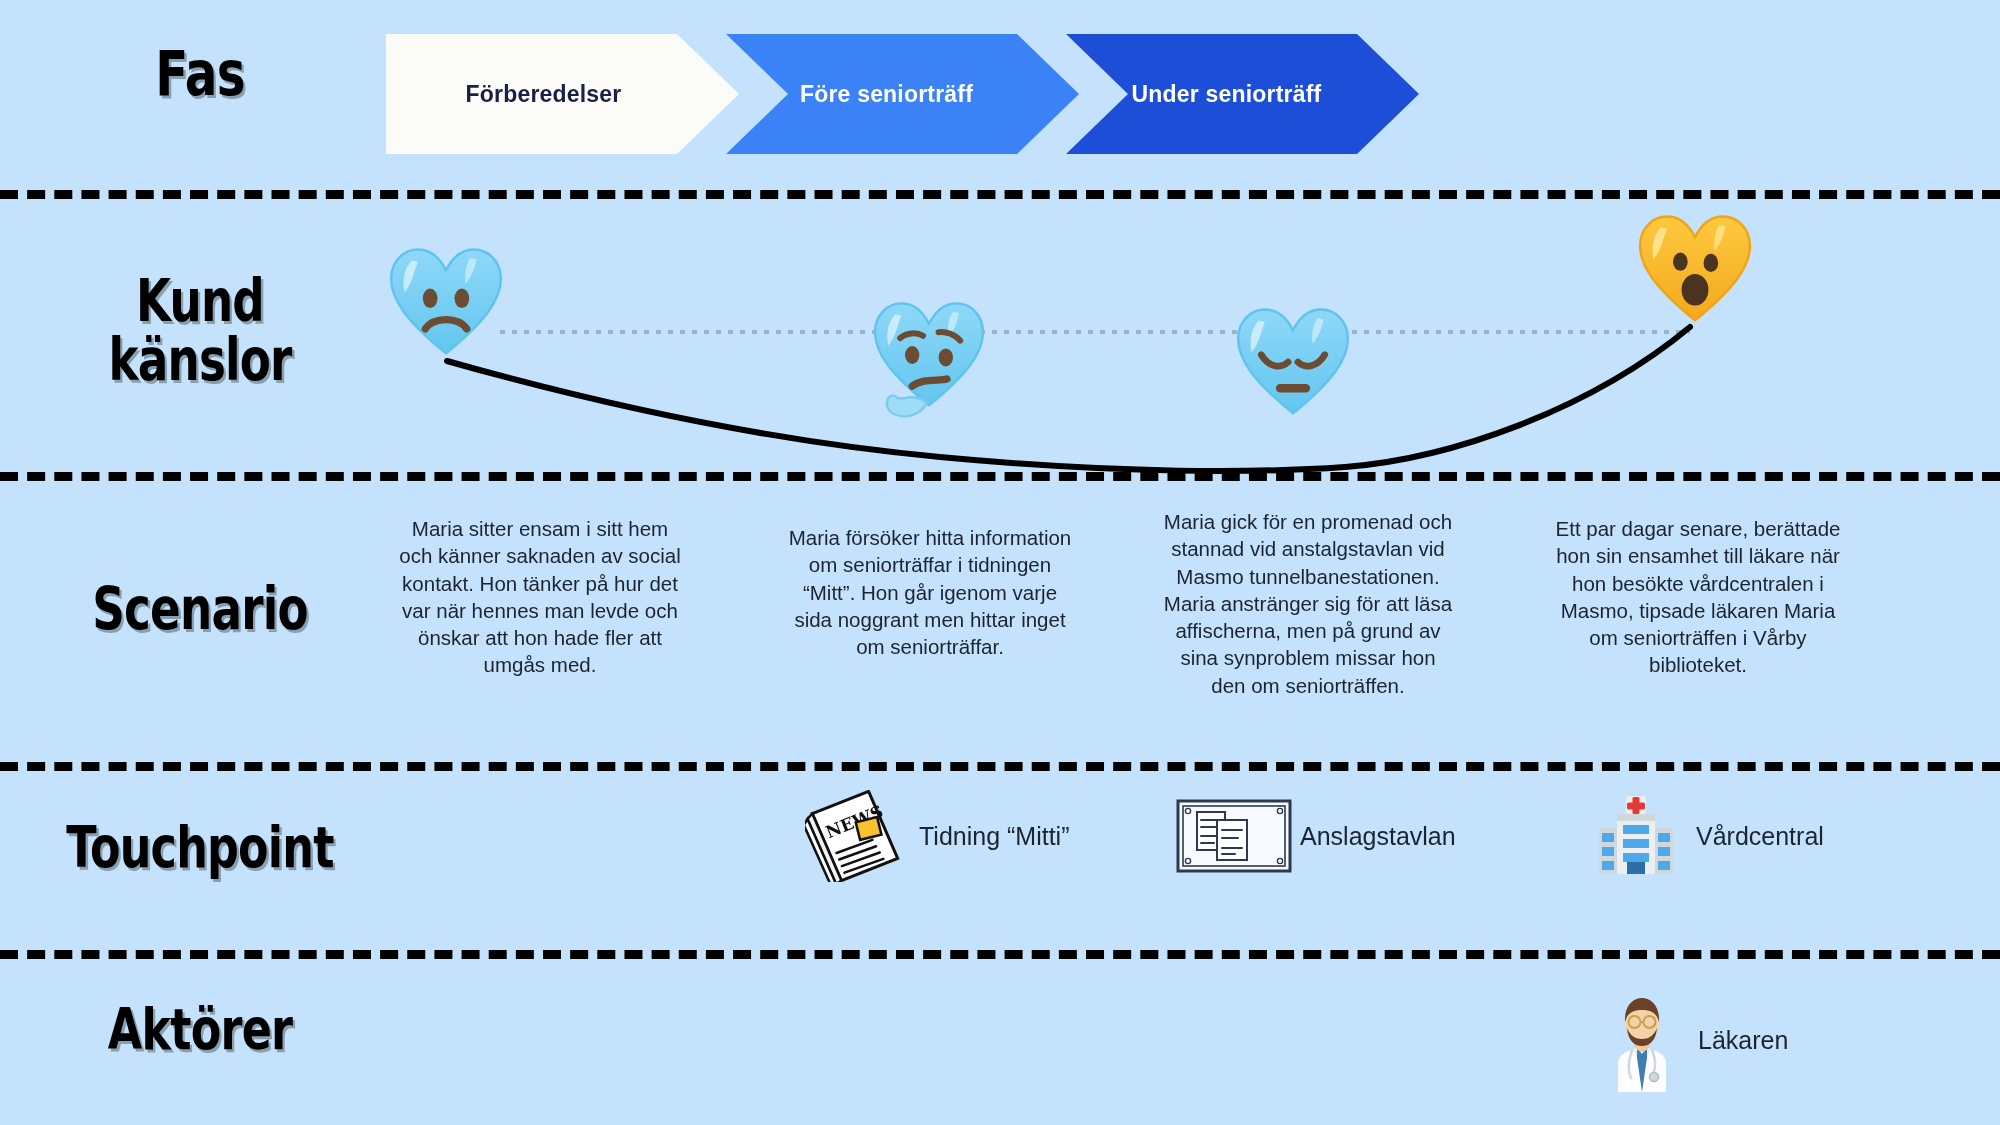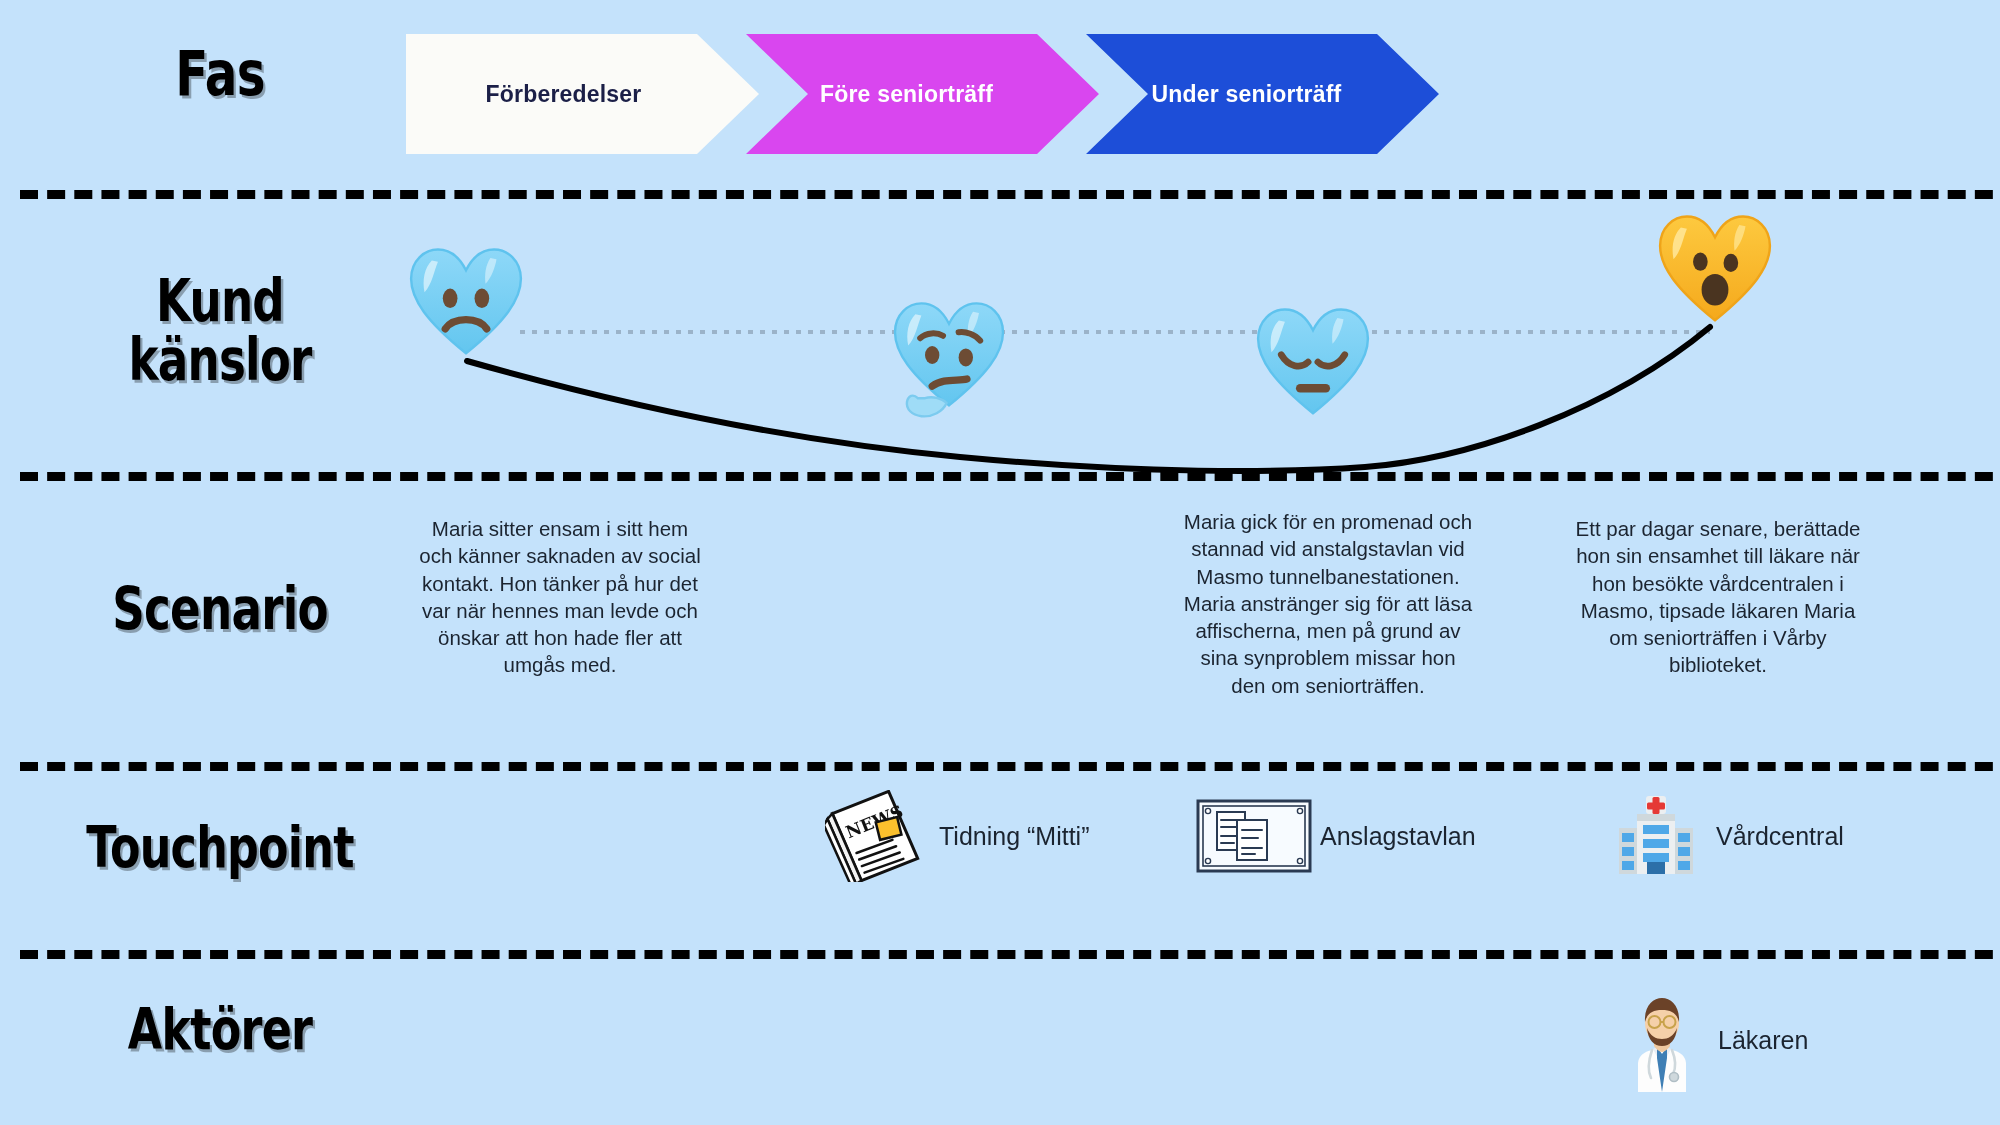--- a/index.html
+++ b/index.html
@@ -3,21 +3,21 @@
 <meta charset="utf-8">
 <style>
   html,body{margin:0;padding:0;}
   body{
     width:2000px;height:1125px;
     background:#c4e2fb;
     font-family:"Liberation Sans", sans-serif;
     overflow:hidden;
     position:relative;
   }
-  .stage{position:absolute;inset:0;margin-left:20px;}
+  .stage{position:absolute;inset:0;}
 
   
   .divider{
     position:absolute;left:0;width:2000px;height:0;
     border-top:9px dashed #000000;
   }
 
   
   .row-label{
     position:absolute;
@@ -101,21 +101,21 @@
   <div class="row-label" style="left:10px;top:580px;width:380px;font-size:58px;">Scenario</div>
 
   <div class="row-label" style="left:0px;top:818px;width:400px;font-size:57px;">Touchpoint</div>
 
   <div class="row-label" style="left:10px;top:1000px;width:380px;font-size:57px;">Aktörer</div>
 
   <div class="chev first" style="left:386px;top:34px;width:345px;background:#fbfbf8;color:#1b1f47;">
     <span>Förberedelser</span>
   </div>
 
-  <div class="chev notch" style="left:726px;top:34px;width:345px;background:#d946ef;color:#ffffff;">
+  <div class="chev notch" style="left:726px;top:34px;width:345px;background:#3b82f6;color:#ffffff;">
     <span>Före seniorträff</span>
   </div>
 
   <div class="chev notch" style="left:1066px;top:34px;width:345px;background:#1d4ed8;color:#ffffff;">
     <span>Under seniorträff</span>
   </div>
 
 
   <div class="emo-wrap">
 
@@ -193,20 +193,21 @@
         <path d="M22 16 C16 22 14 32 16 42 C22 36 24 24 27 17 Z" fill="#ffe89a" opacity=".85"></path>
         <path d="M70 14 C66 20 65 28 66 35 C71 30 74 21 75 15 Z" fill="#ffe89a" opacity=".7"></path>
         <ellipse cx="38" cy="44" rx="6" ry="7.5" fill="#4a3420"></ellipse>
         <ellipse cx="63" cy="45" rx="6" ry="7.5" fill="#4a3420"></ellipse>
         <ellipse cx="50" cy="67" rx="11" ry="13" fill="#4a3420"></ellipse>
       </svg>
     </div>
   </div>
 
   <div class="scen" style="left:395px;top:515px;width:290px;">Maria sitter ensam i sitt hem och känner saknaden av social kontakt. Hon tänker på hur det var när hennes man levde och önskar att hon hade fler att umgås med.</div>
+  <div class="scen" style="left:785px;top:524px;width:290px;">Maria försöker hitta information om seniorträffar i tidningen “Mitt”. Hon går igenom varje sida noggrant men hittar inget om seniorträffar.</div>
   <div class="scen" style="left:1163px;top:508px;width:290px;">Maria gick för en promenad och stannad vid anstalgstavlan vid Masmo tunnelbanestationen. Maria anstränger sig för att läsa affischerna, men på grund av sina synproblem missar hon den om seniorträffen.</div>
   <div class="scen" style="left:1553px;top:515px;width:290px;">Ett par dagar senare, berättade hon sin ensamhet till läkare när hon besökte vårdcentralen i Masmo, tipsade läkaren Maria om seniorträffen i Vårby biblioteket.</div>
 
   <div class="tp" style="left:805px;top:790px;">
     <svg class="ic" width="100" height="92" viewBox="0 0 100 92">
       <g transform="rotate(-14 50 46)">
         <path d="M14 14 L74 6 L86 78 L26 86 Z" fill="#ffffff" stroke="#111111" stroke-width="3"></path>
         <path d="M14 14 L8 18 L20 88 L26 86 Z" fill="#f2f2f2" stroke="#111111" stroke-width="2.5"></path>
         <path d="M8 18 L3 23 L15 90 L20 88 Z" fill="#ffffff" stroke="#111111" stroke-width="2.5"></path>
         <text x="24" y="42" font-family="DejaVu Serif, serif" font-size="17" font-weight="bold" fill="#111111" transform="rotate(-8 24 42)">NEWS</text>

